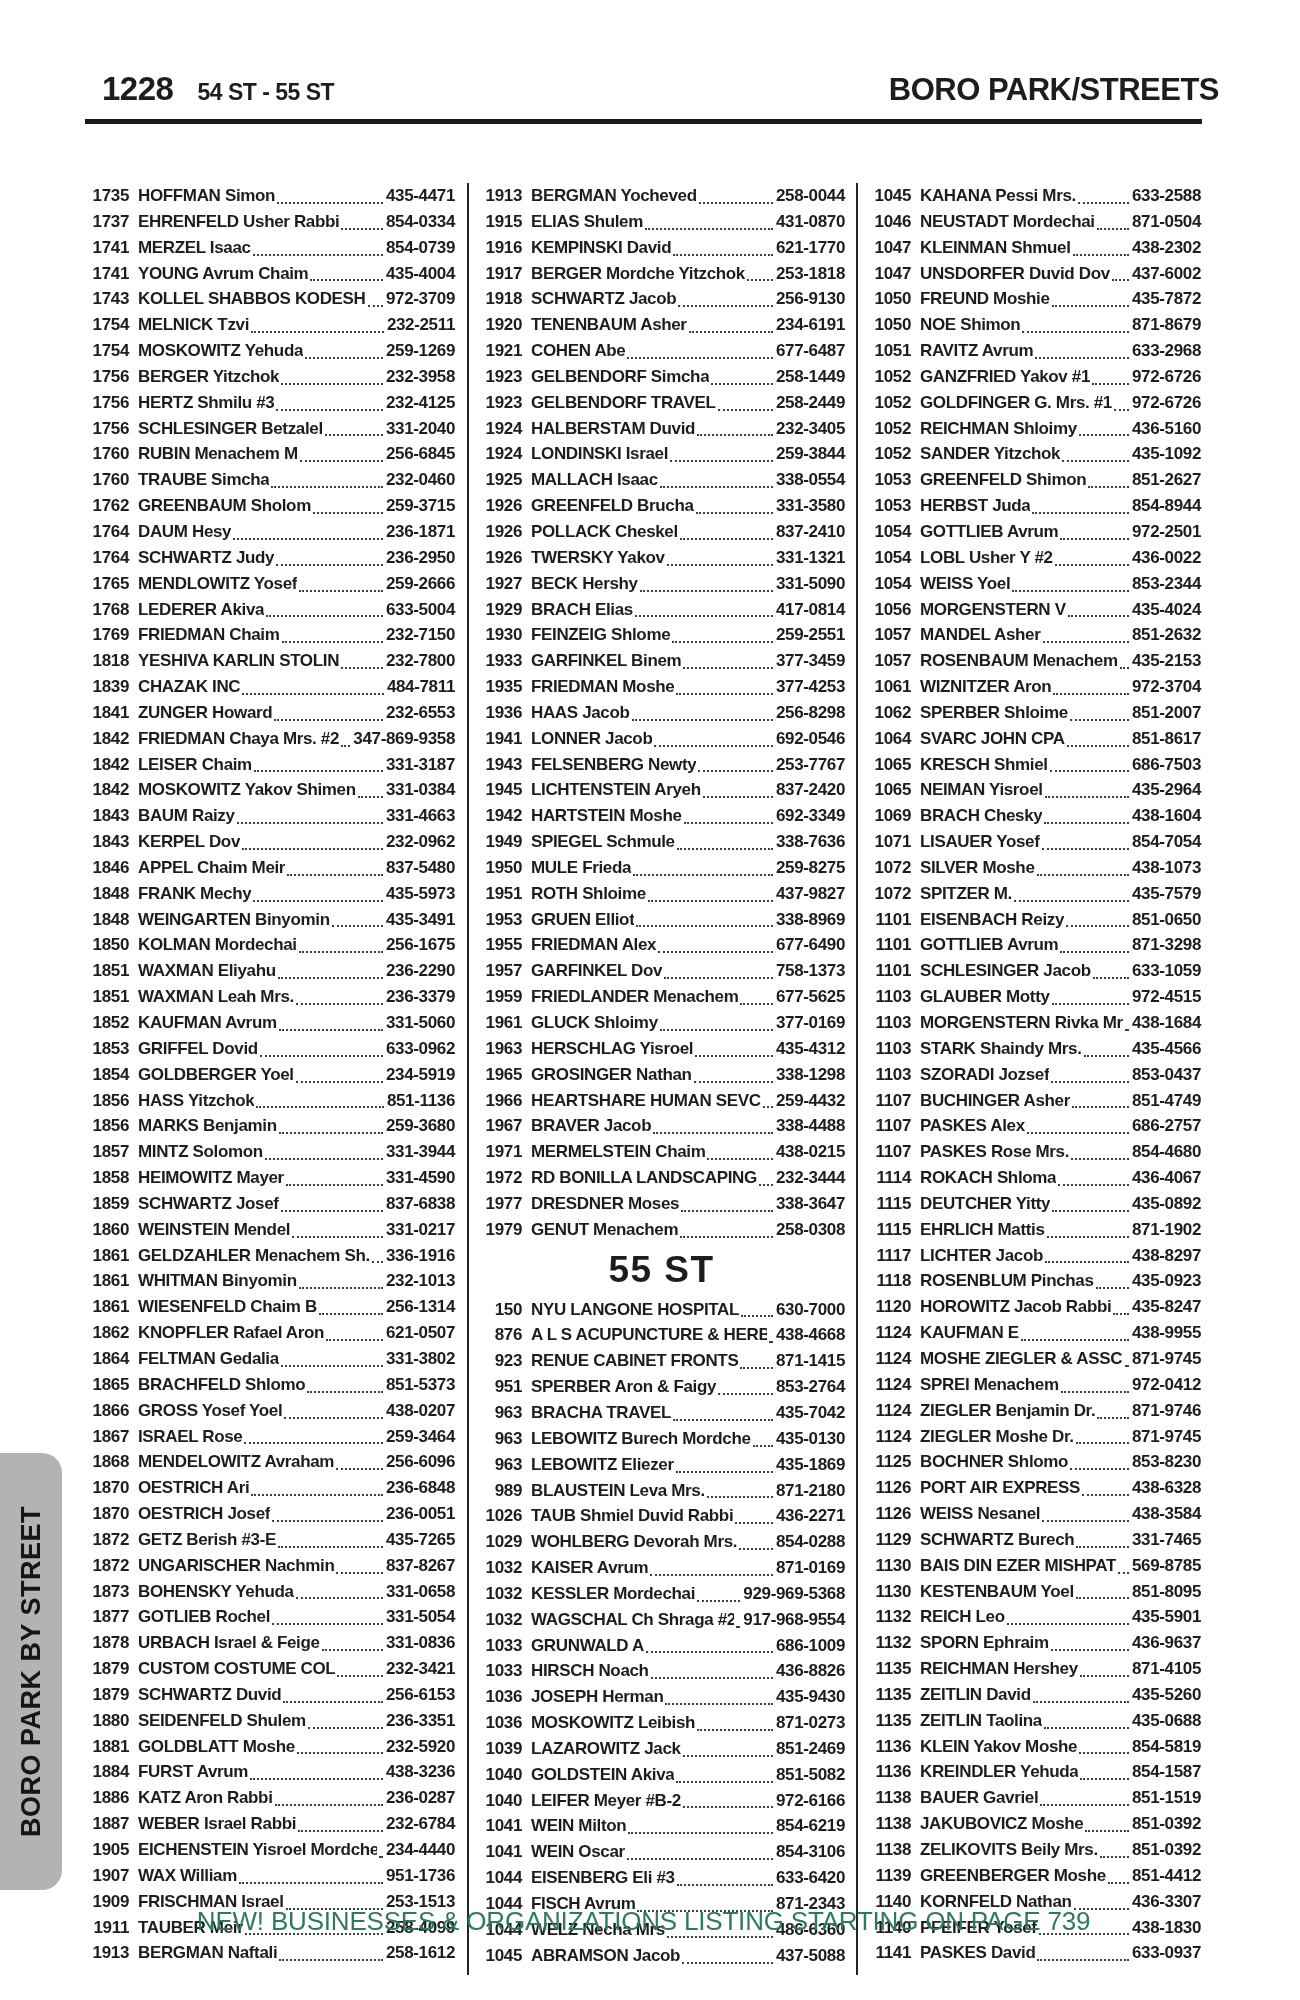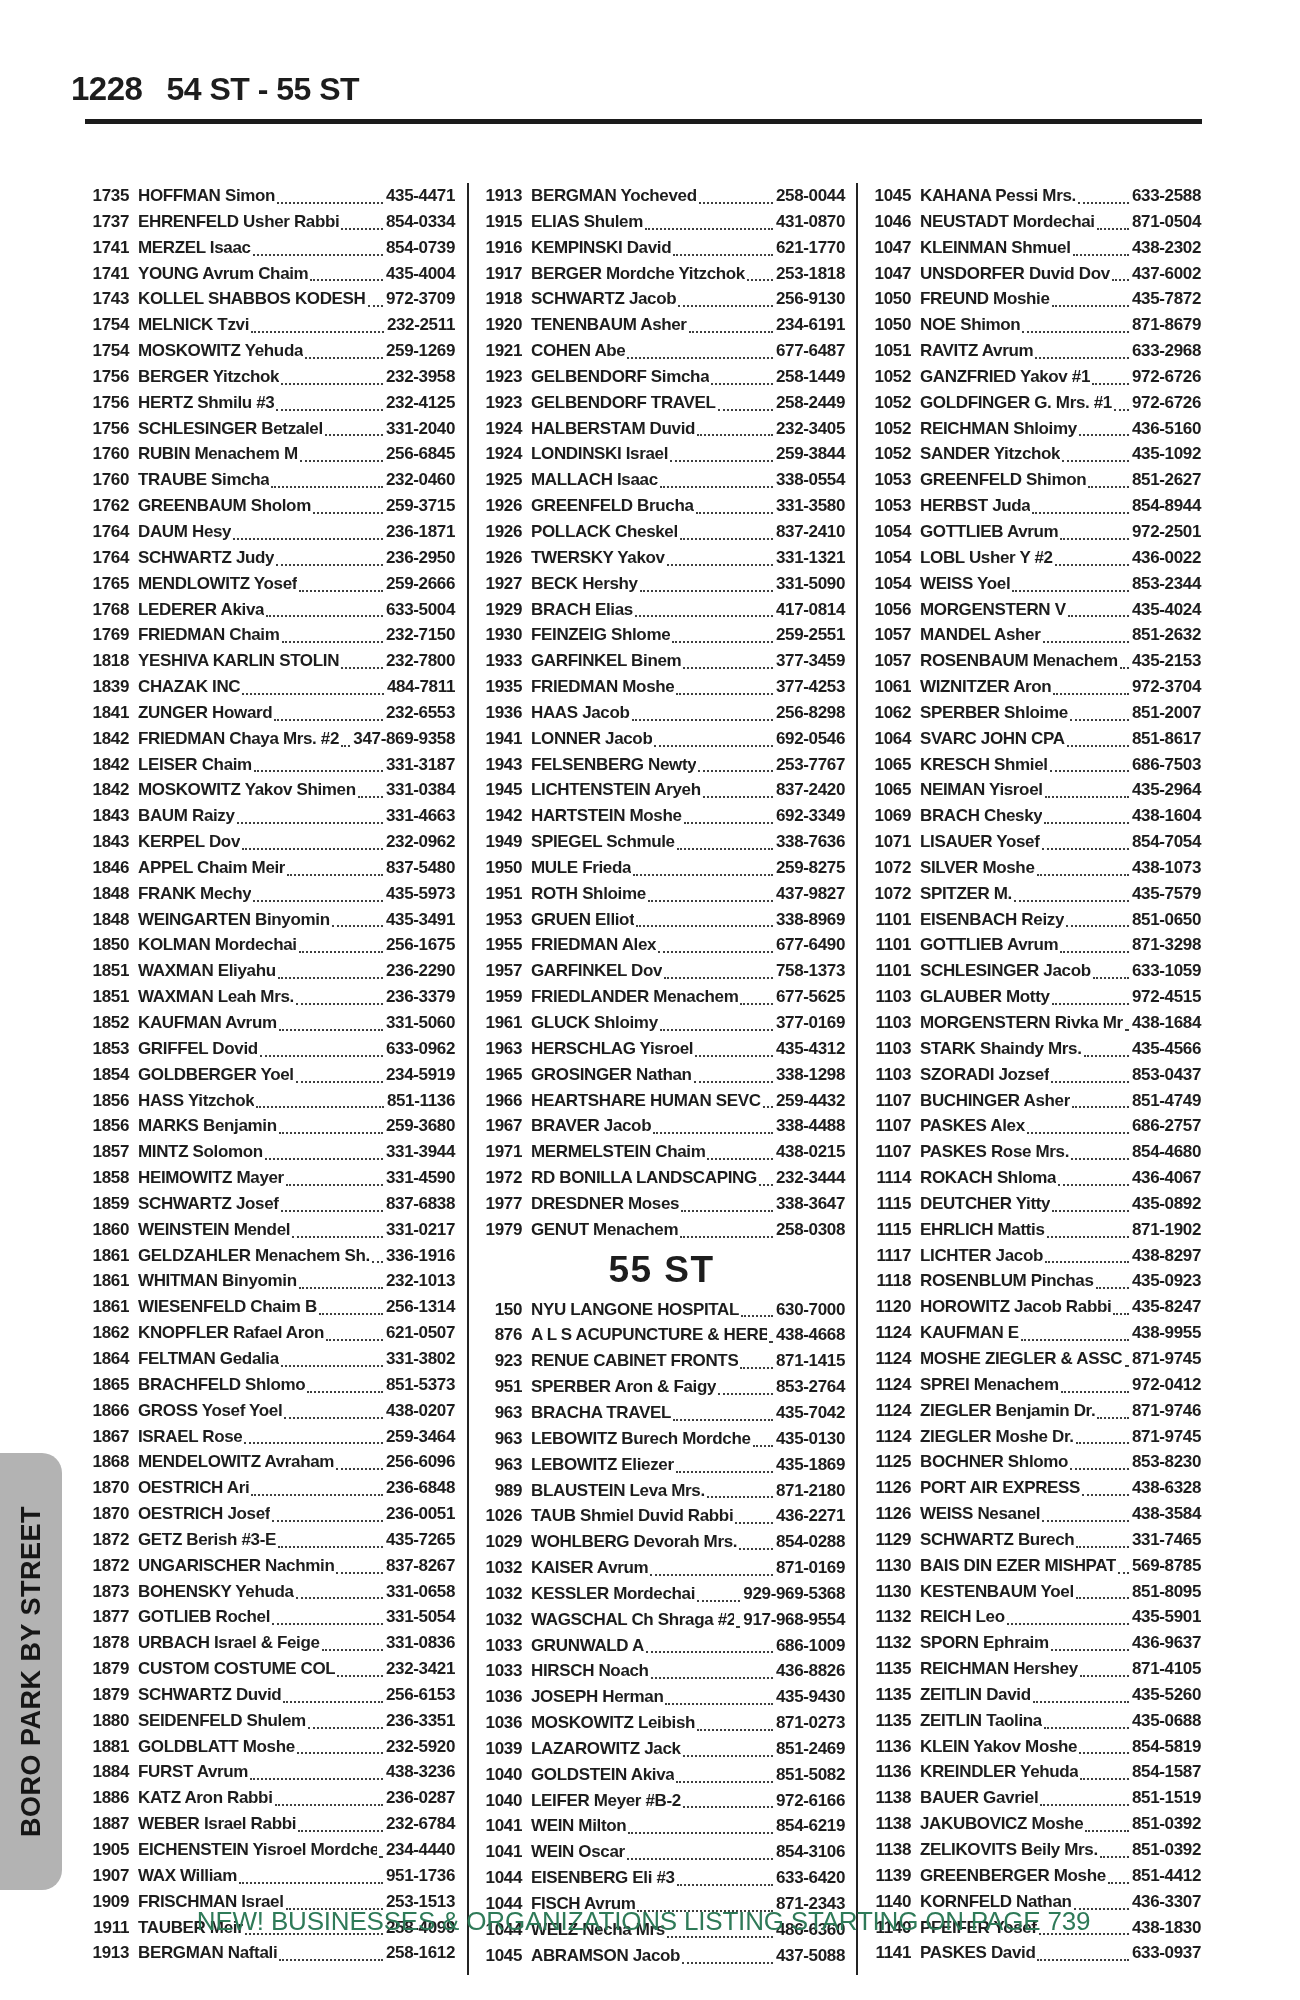--- a/index.html
+++ b/index.html
@@ -1,22 +1,22 @@
 <!DOCTYPE html>
 <html><head>
 <meta charset="utf-8">
 <style>
   html,body{margin:0;padding:0;}
   body{
     width:1300px;height:2000px;position:relative;background:#ffffff;
     font-family:"Liberation Sans","DejaVu Sans",sans-serif;color:#1d1d1d;overflow:hidden;
   }
-  .page-header{position:absolute;top:70px;left:71px;width:1117px;display:flex;align-items:baseline;}
+  .page-header{position:absolute;top:70px;left:102px;width:1117px;display:flex;align-items:baseline;}
   .pageno{font-size:33px;font-weight:700;letter-spacing:-0.5px;}
-  .range{font-size:32px;font-weight:700;margin-left:24px;letter-spacing:-0.5px;}
+  .range{font-size:23px;font-weight:700;margin-left:24px;letter-spacing:-0.5px;}
   .rtitle{margin-left:auto;font-size:31px;font-weight:700;letter-spacing:-0.5px;}
   .rule{position:absolute;left:85px;top:119px;width:1117px;height:5px;background:#1b1b1b;}
   .cols{position:absolute;left:85px;top:139px;width:1160px;height:1792px;display:flex;margin-top:44px;}
   .col{box-sizing:border-box;overflow:hidden;}
   .col-0{width:382px;padding-right:12px;}
   .col-1{width:389px;border-left:2px solid #242424;padding-left:9px;padding-right:11px;}
   .col-2{width:389px;border-left:2px solid #242424;padding-left:9px;padding-right:44px;}
   .row{display:flex;align-items:baseline;height:25.85px;line-height:25.85px;
        font-size:17px;font-weight:700;letter-spacing:-0.35px;white-space:nowrap;}
   .num{flex:0 0 44px;text-align:right;margin-right:9px;}
@@ -31,20 +31,21 @@
        color:#161616;letter-spacing:0.5px;white-space:nowrap;}
   .footer{position:absolute;left:85px;top:1906px;width:1117px;text-align:center;
        font-size:26px;font-weight:400;letter-spacing:-0.2px;}
 </style>
 </head>
 <body>
 
 <header class="page-header">
   <span class="pageno">1228</span>
   <span class="range">54 ST - 55 ST</span>
+  <span class="rtitle">BORO PARK/STREETS</span>
 </header>
 
 <div class="rule"></div>
 
 <main class="cols">
   <div class="col col-0">
       <div class="row">
         <span class="num">1735</span>
         <span class="nm">HOFFMAN Simon</span>
         <span class="leader"></span>

